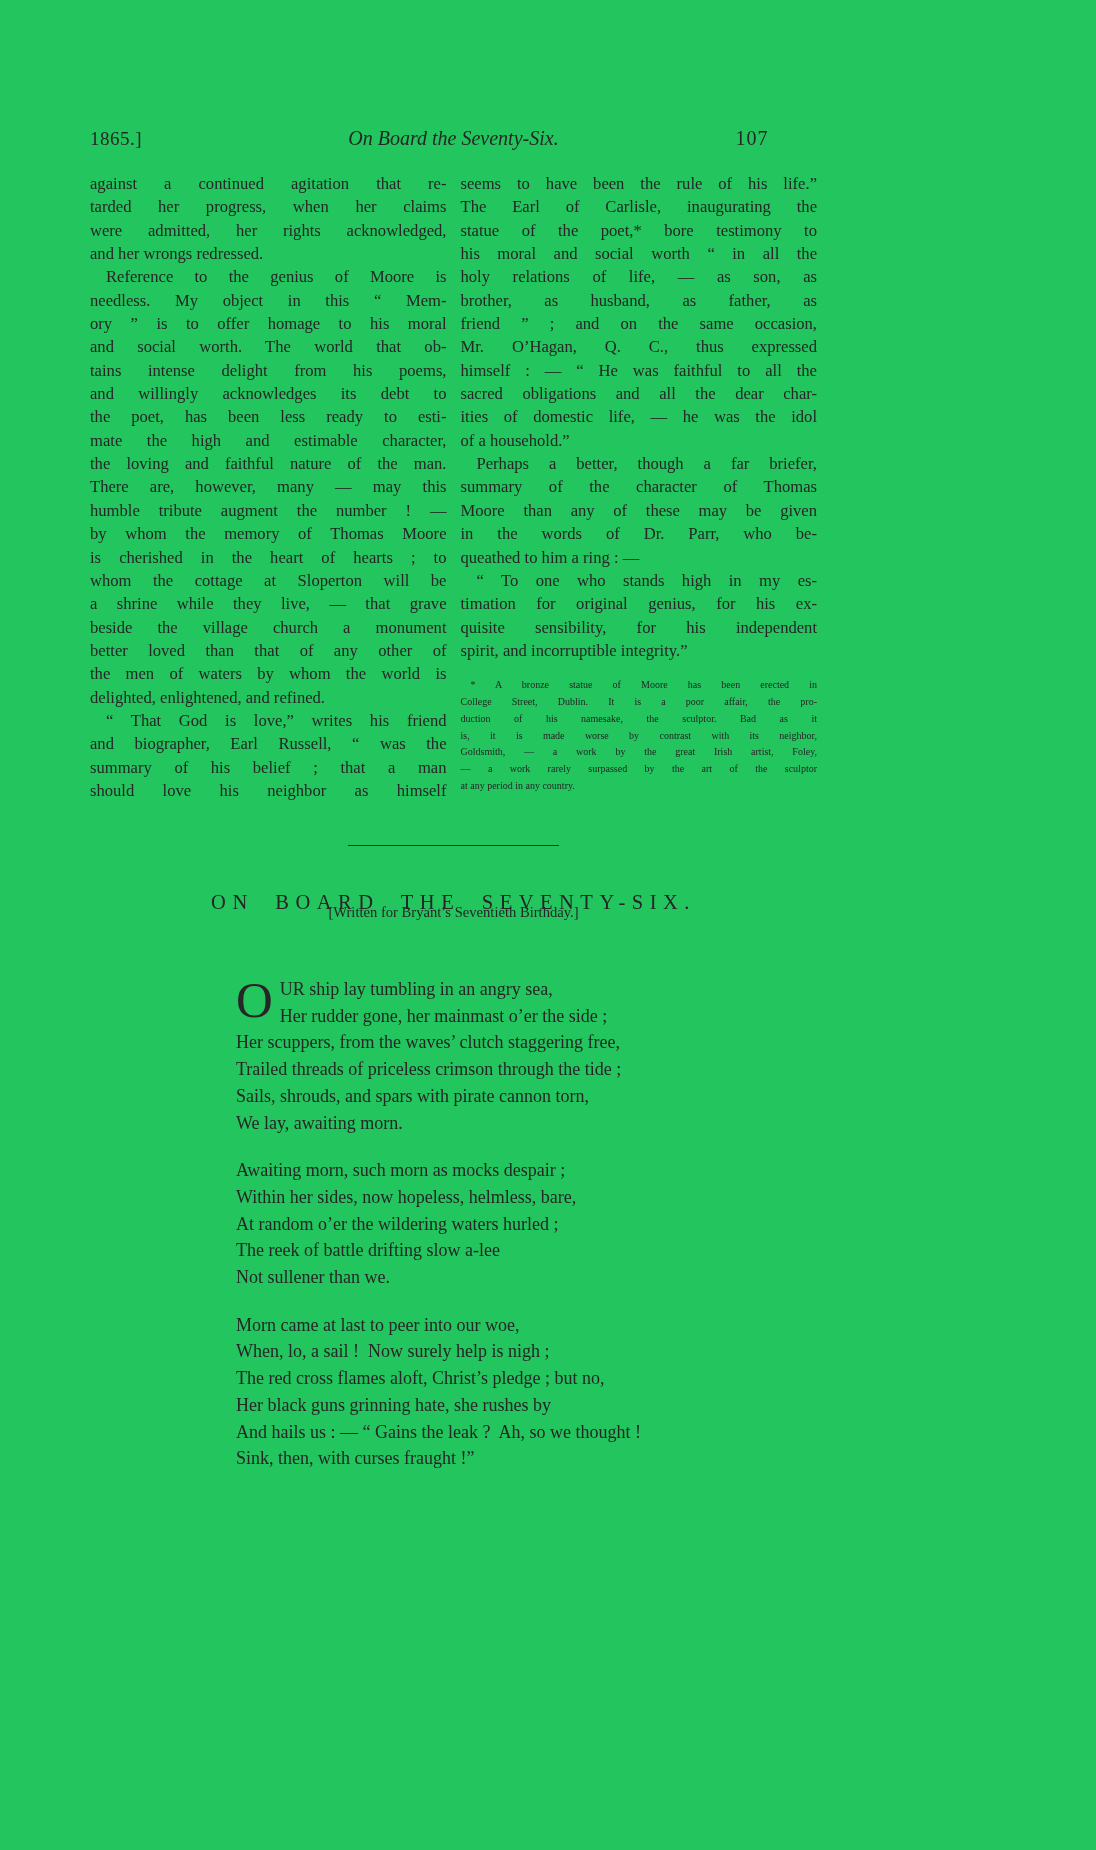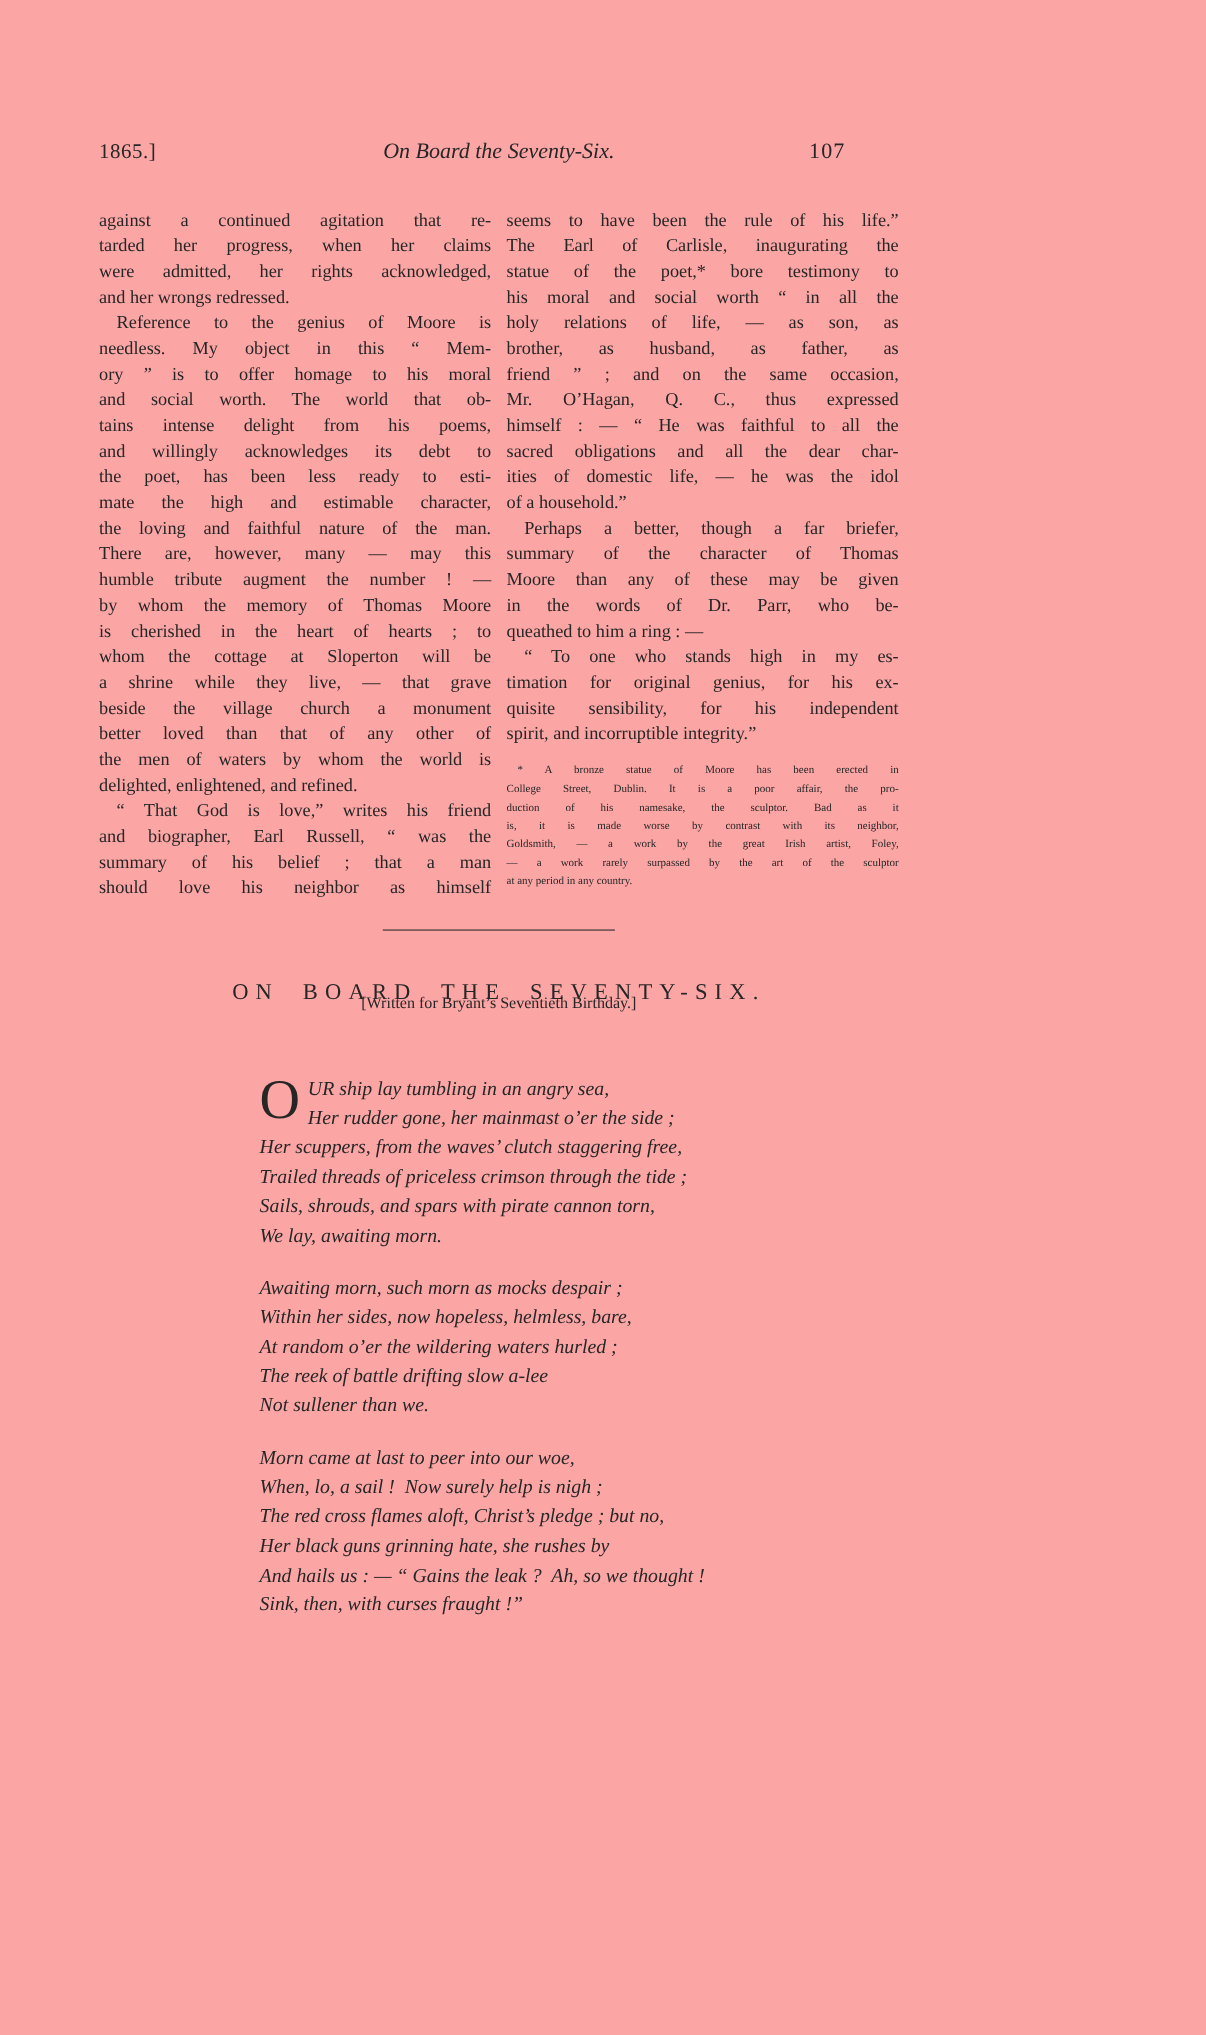--- a/index.html
+++ b/index.html
@@ -6,37 +6,37 @@
   html, body { margin: 0; padding: 0; }
   body {
     width: 1096px; height: 1850px;
     background: #fcfbf8;
     font-family: "Liberation Serif", "DejaVu Serif", serif;
     color: #262626;
   }
   .page {
     position: relative;
     width: 1096px; height: 1850px;
-    background: #fca5a5;
+    background: #22c55e;
     overflow: hidden;
   }
 
   
   .page-header {
     position: absolute; top: 127px; left: 90px; width: 727px;
     display: flex; align-items: baseline;
   }
   .h-date  { width: 130px; font-size: 19px; letter-spacing: .5px; }
   .h-title { flex: 1; text-align: center; font-style: italic; font-size: 20px; }
   .h-page  { width: 130px; text-align: center; font-size: 20px; letter-spacing: 1px; }
 
   
   .columns {
     position: absolute; top: 172px; left: 90px; width: 727px;
-    display: flex; gap: 14px; margin-top: 16px;
+    display: flex; gap: 14px;
   }
   .col { flex: 1; font-size: 16.6px; line-height: 23.35px; }
   .para { margin: 0; }
   .tline { text-align: justify; text-align-last: justify; }
   .tline.lastline { text-align-last: left; }
   .para.indent > .tline:first-child { text-indent: 16px; }
 
   .footnote { margin-top: 15px; font-size: 10px; line-height: 16.8px; }
   .footnote > .tline:first-child { text-indent: 10px; }
 
@@ -54,21 +54,21 @@
   }
   .poem-subtitle {
     position: absolute; top: 904px; left: 90px; width: 727px;
     text-align: center; font-size: 14.6px;
   }
   .poem {
     position: absolute; top: 976px; left: 236px;
     font-size: 18px; line-height: 26.7px;
   }
   .stanza { margin-bottom: 21px; }
-  .poem-line { white-space: pre; font-style: italic; }
+  .poem-line { white-space: pre; }
   .dropcap {
     float: left; font-size: 51px; line-height: 46px;
     padding: 1px 7px 0 0;
   }
 </style>
 </head>
 <body>
 
 <div class="page">
 

